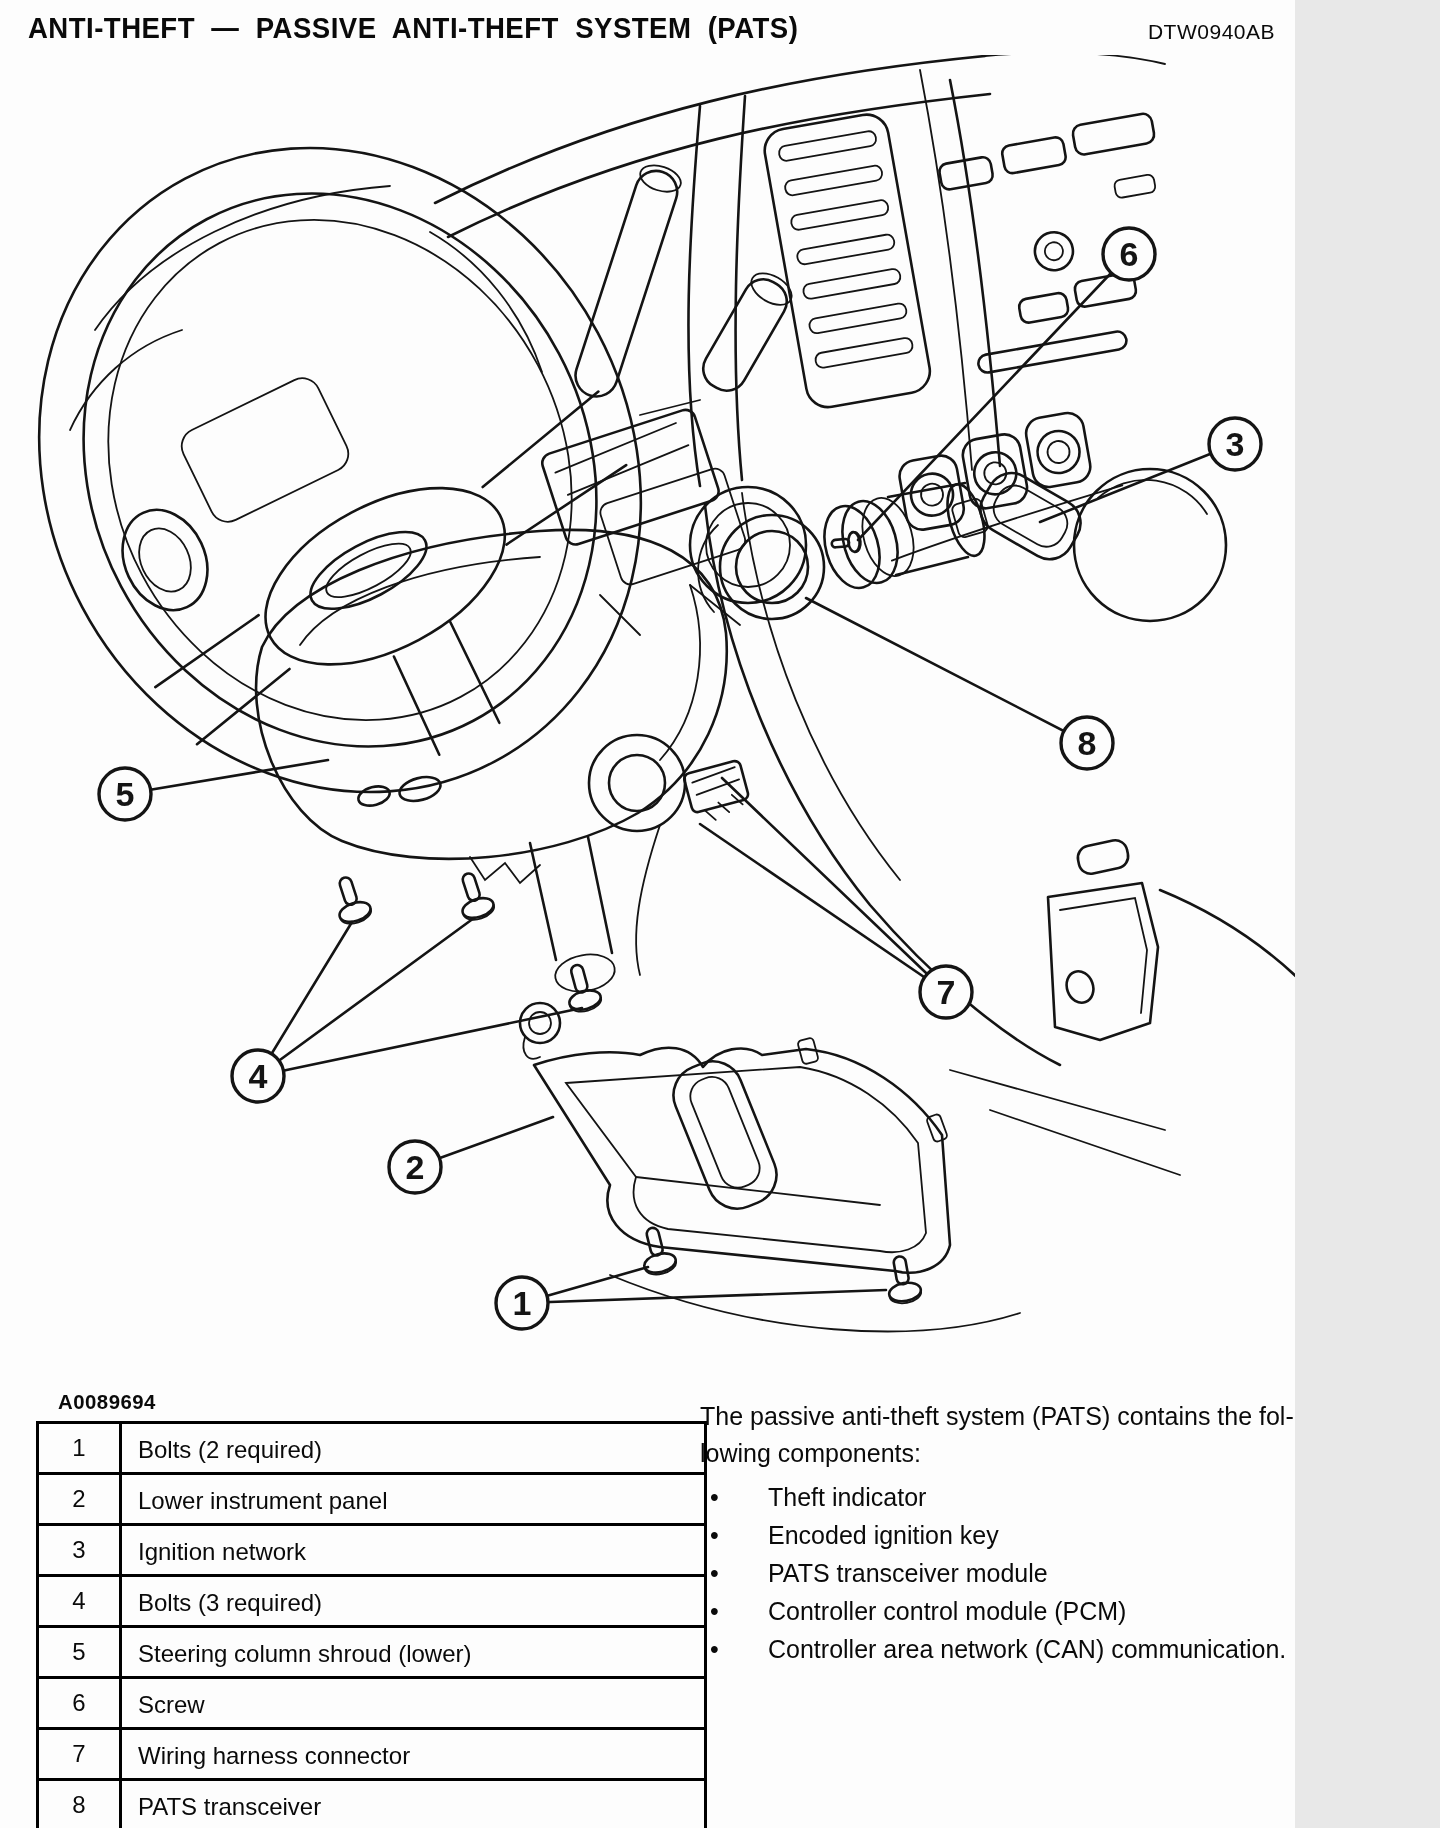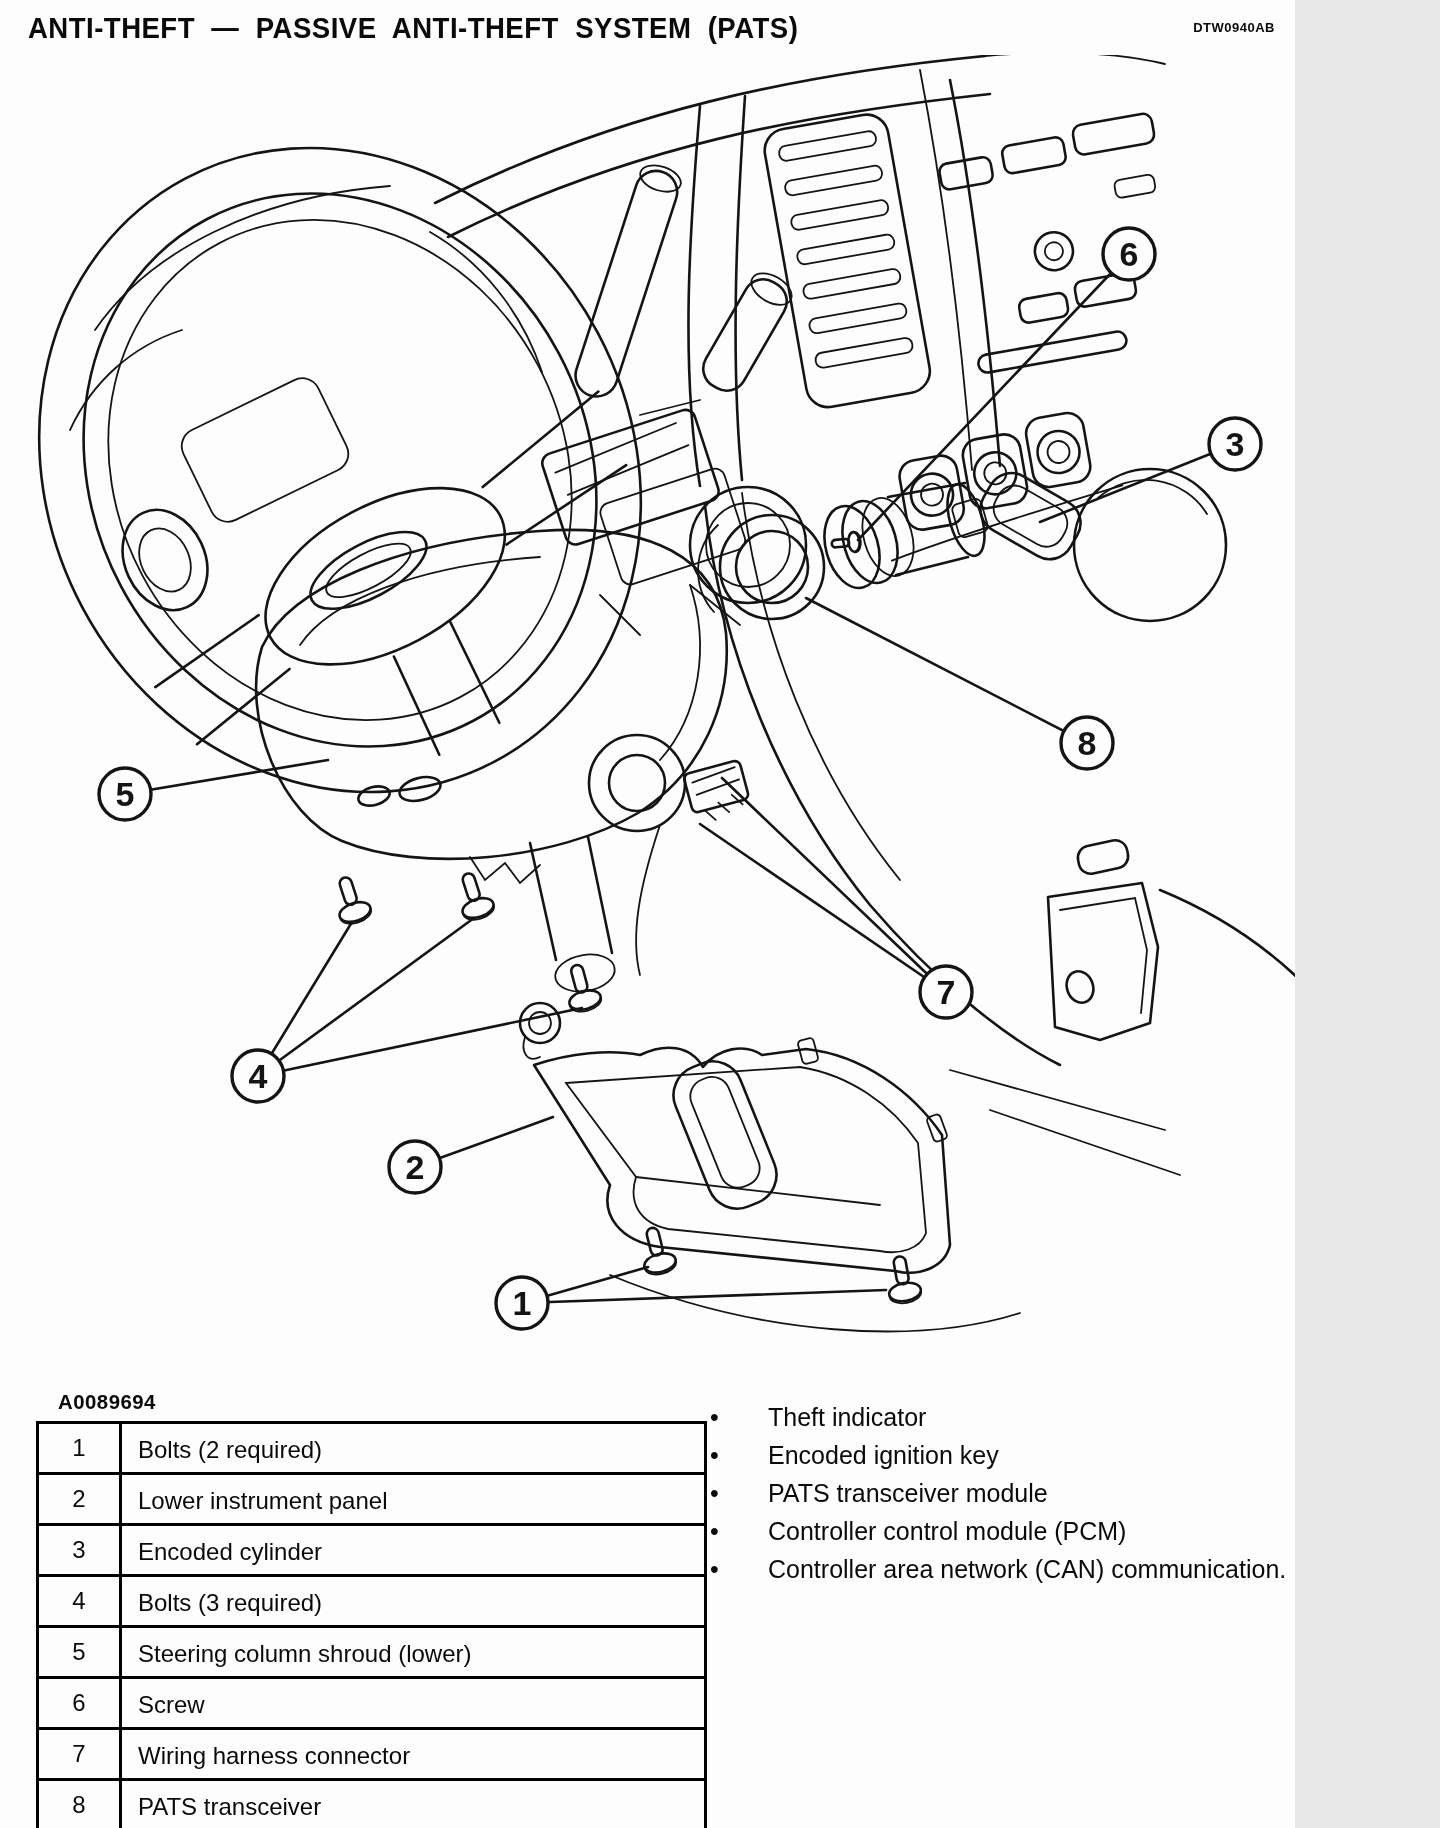--- a/index.html
+++ b/index.html
@@ -2,21 +2,21 @@
 <html><head>
 <meta charset="utf-8">
 <style>
   html,body{margin:0;padding:0;background:#e8e8e8;}
   #page{position:relative;width:1295px;height:1828px;background:#fdfdfd;color:#0a0a0a;
         font-family:"Liberation Sans", sans-serif;overflow:hidden;}
   
   .doc-title{position:absolute;left:28px;top:12px;font-size:29px;font-weight:bold;
              letter-spacing:.5px;word-spacing:.30em;transform:scaleX(.95);transform-origin:left top;
              white-space:nowrap;}
-  .doc-code{position:absolute;right:20px;top:20px;font-size:13px;font-weight:bold;letter-spacing:.5px;}
+  .doc-code{position:absolute;right:20px;top:20px;font-size:21px;font-weight:normal;letter-spacing:.5px;}
   
   #diagram{position:absolute;left:0;top:55px;width:1440px;height:1345px;}
   #diagram *{vector-effect:non-scaling-stroke;}
   .ink{stroke:#141414;stroke-width:2.6;fill:none;stroke-linecap:round;stroke-linejoin:round;}
   .ink-thin{stroke:#141414;stroke-width:1.8;fill:none;stroke-linecap:round;}
   .callout-circle{fill:#fdfdfd;stroke:#141414;stroke-width:3.4;}
   .callout-num{font-family:"Liberation Sans",sans-serif;font-size:34px;font-weight:bold;fill:#141414;
                text-anchor:middle;}
   .figure-label{position:absolute;left:58px;top:1390px;font-size:21px;font-weight:bold;
                 letter-spacing:.5px;transform:scaleX(.97);transform-origin:left top;}
@@ -268,21 +268,21 @@
         <tr>
           <td class="num">1</td>
           <td>Bolts (2 required)</td>
         </tr>
         <tr>
           <td class="num">2</td>
           <td>Lower instrument panel</td>
         </tr>
         <tr>
           <td class="num">3</td>
-          <td>Encoded cylinder</td>
+          <td>Ignition network</td>
         </tr>
         <tr>
           <td class="num">4</td>
           <td>Bolts (3 required)</td>
         </tr>
         <tr>
           <td class="num">5</td>
           <td>Steering column shroud (lower)</td>
         </tr>
         <tr>
@@ -294,20 +294,22 @@
           <td>Wiring harness connector</td>
         </tr>
         <tr>
           <td class="num">8</td>
           <td>PATS transceiver</td>
         </tr>
       </tbody>
   </table>
 
   <div class="desc-block">
+    <div class="desc-par" id="desc-par" style="white-space: pre-line;">The passive anti-theft system (PATS) contains the fol-
+lowing components:</div>
     <div id="bullet-list">
         <div class="bullet-row">
           <div class="bullet-dot">•</div>
           <div class="bullet-text">Theft indicator</div>
         </div>
         <div class="bullet-row">
           <div class="bullet-dot">•</div>
           <div class="bullet-text">Encoded ignition key</div>
         </div>
         <div class="bullet-row">

